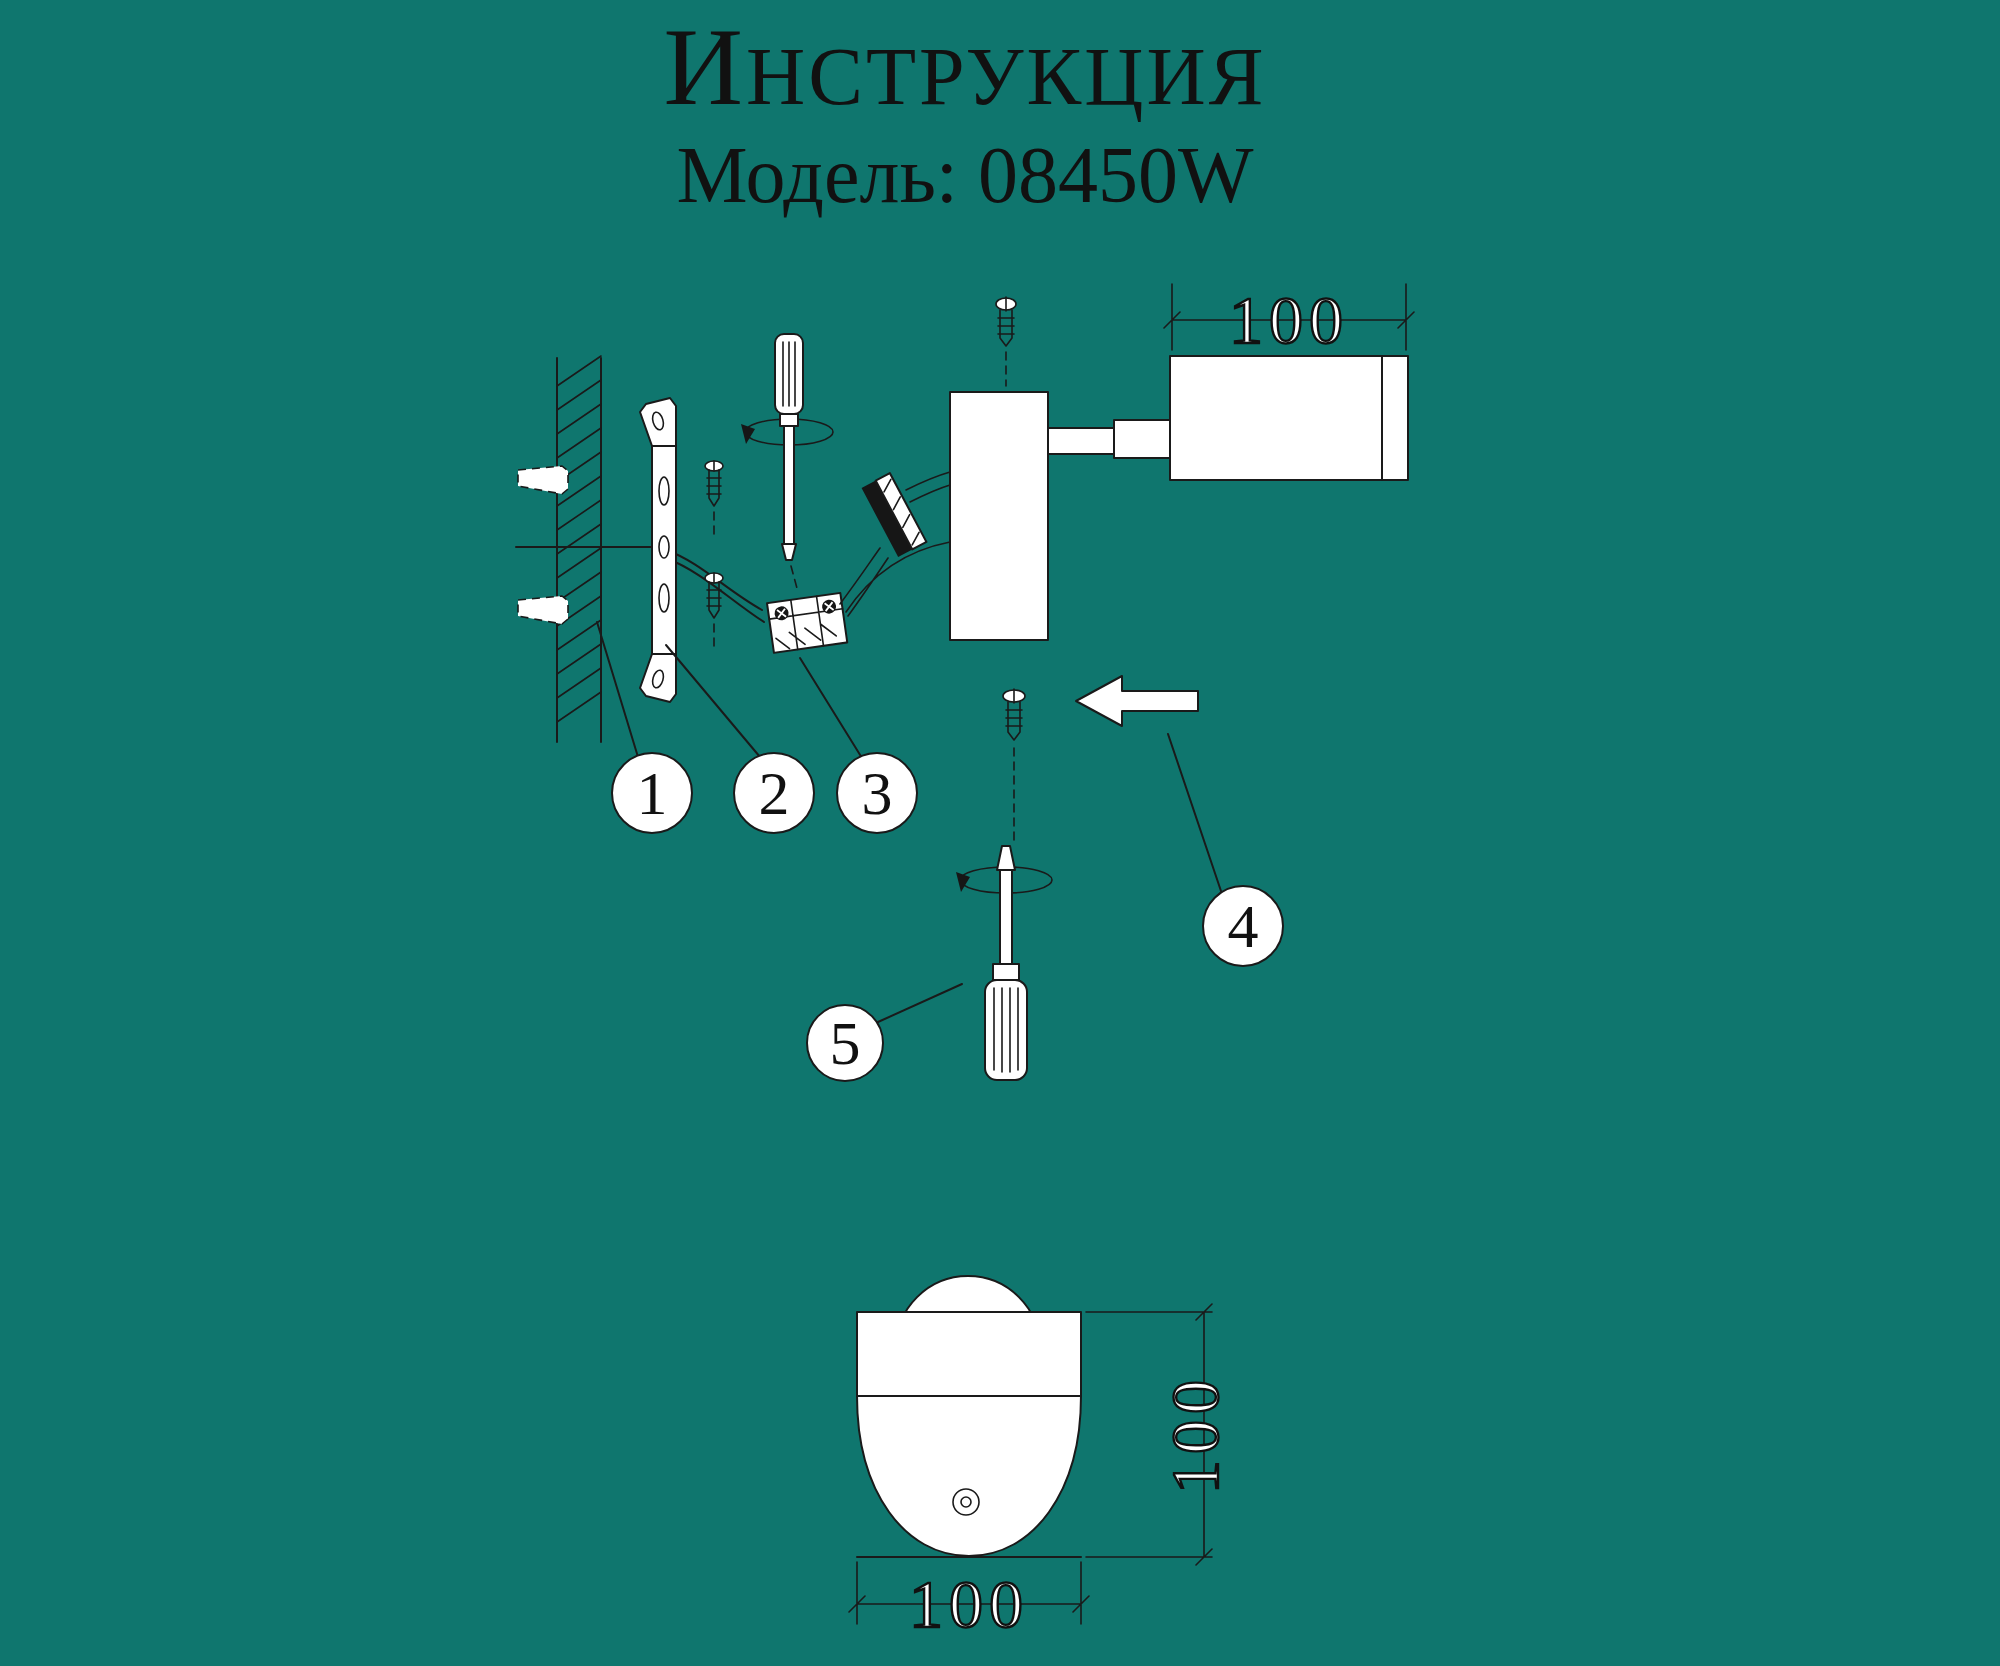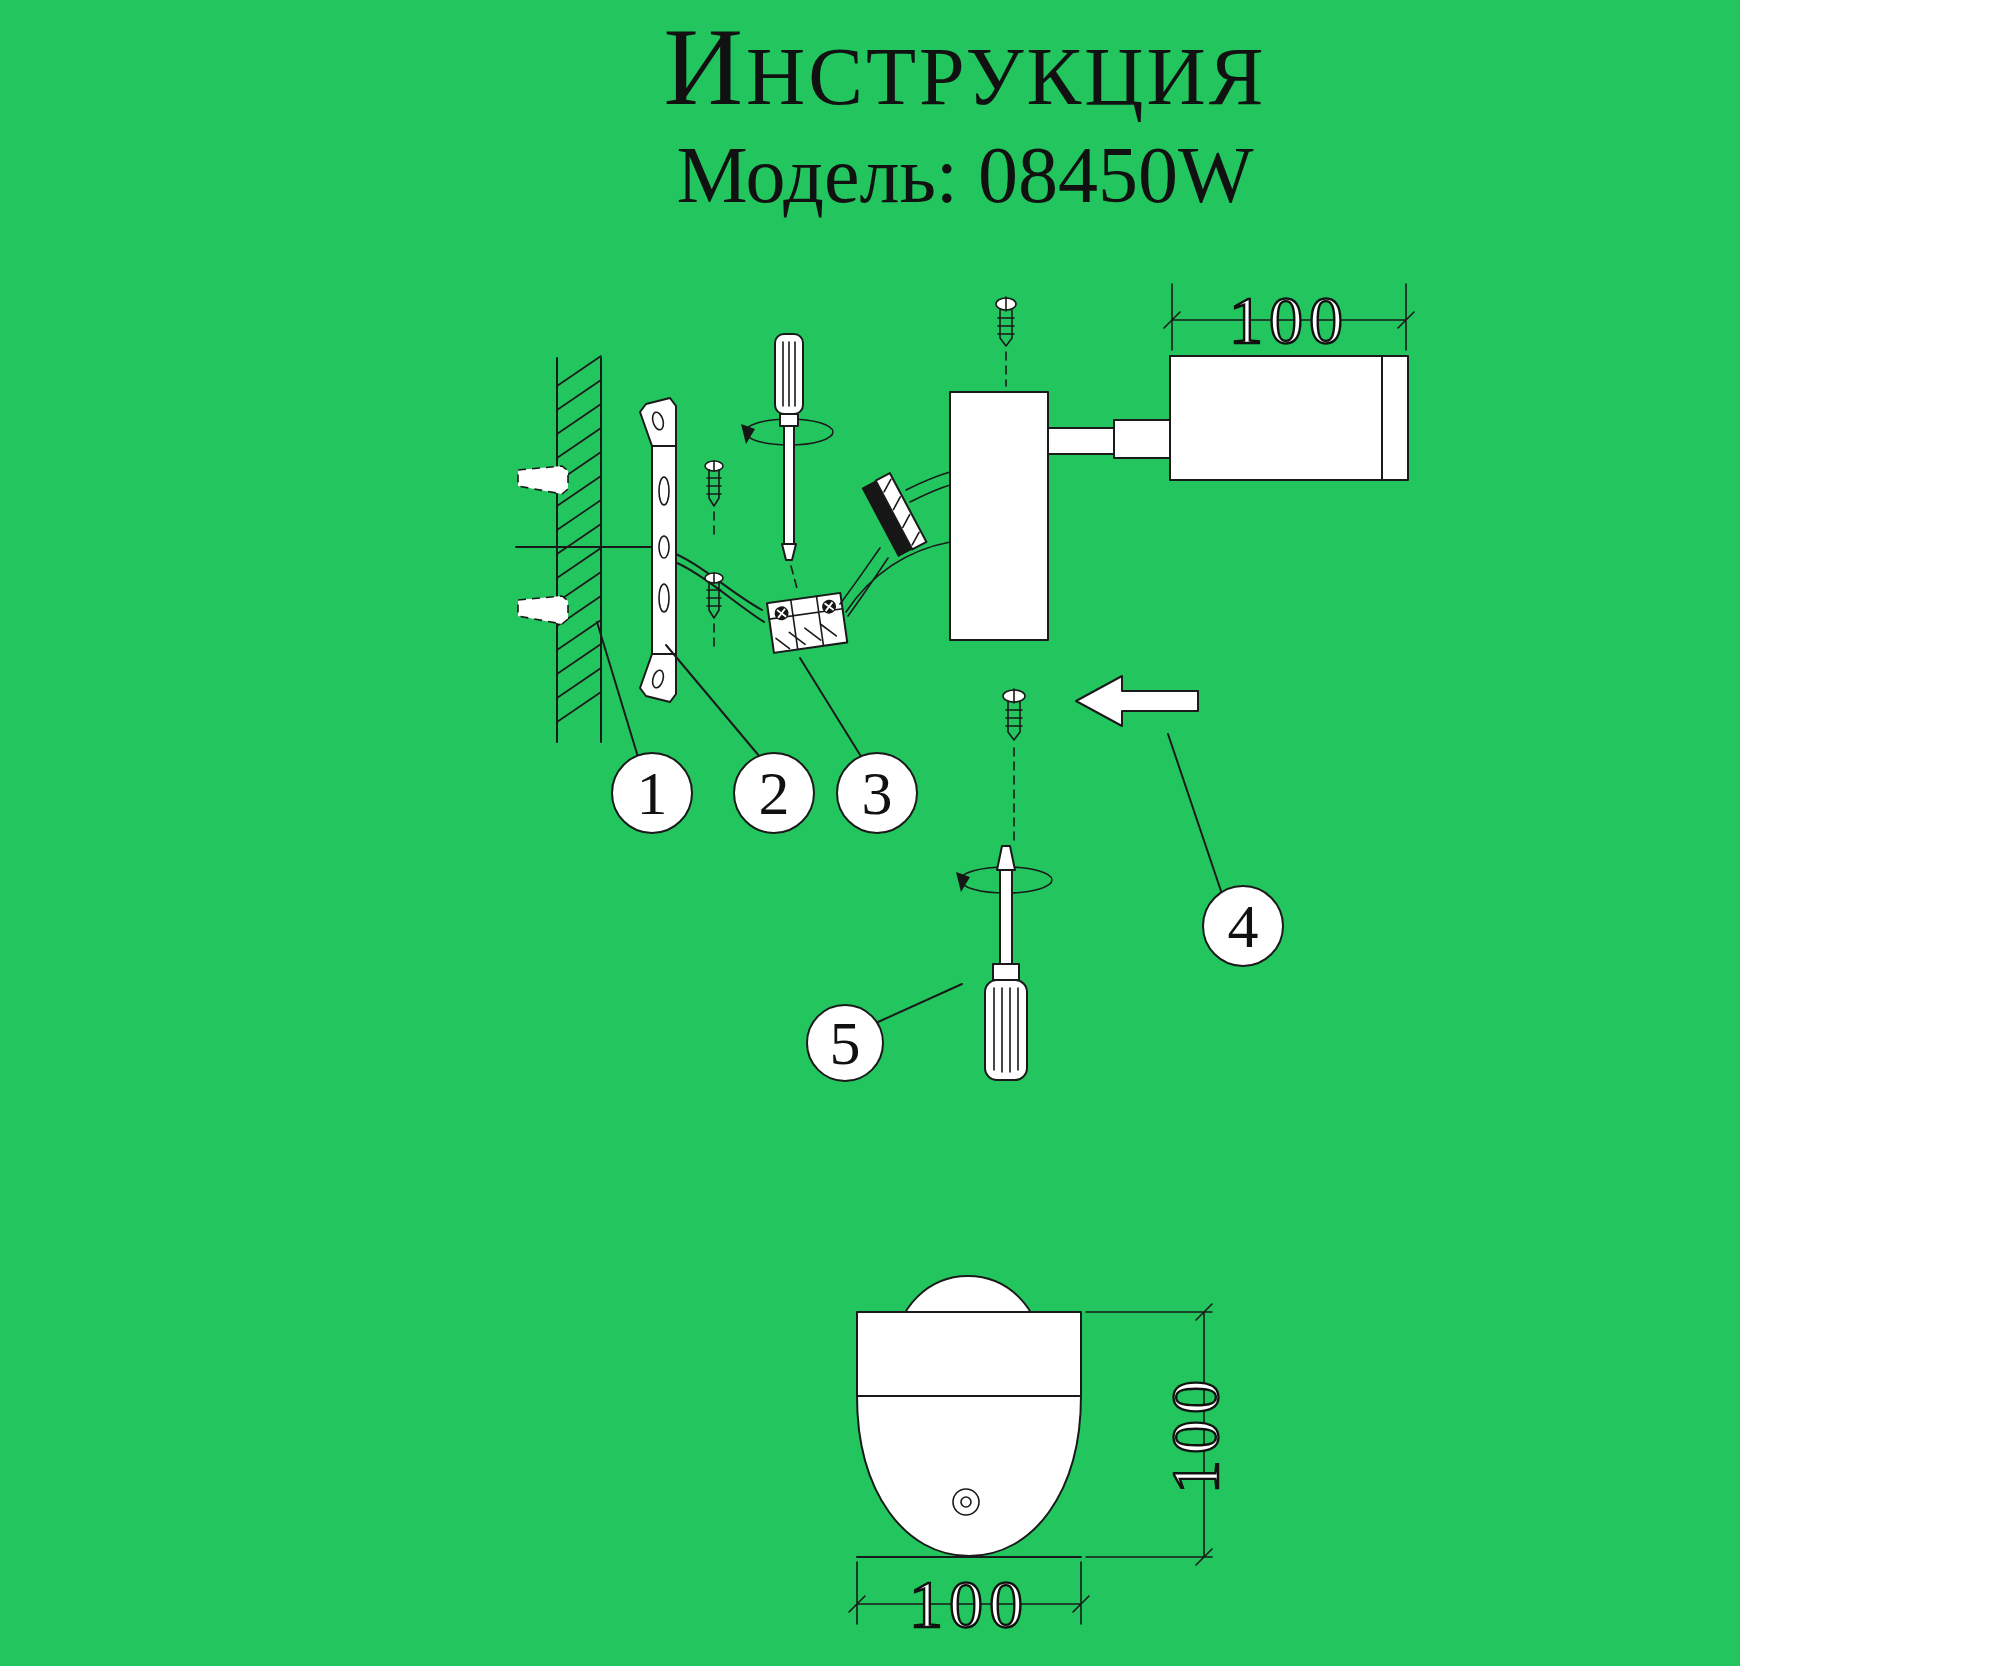--- a/index.html
+++ b/index.html
@@ -1,16 +1,16 @@
 <!DOCTYPE html>
 <html><head>
 <meta charset="utf-8">
 <style>
   html,body{margin:0;padding:0;background:#fff;}
-  .page{width:1740px;height:1666px;position:relative;background:#22c55e;overflow:hidden;}
+  .page{width:2000px;height:1666px;position:relative;background:#0f766e;overflow:hidden;}
   svg{display:block;}
   .ln{stroke:#1a1a1a;stroke-width:2;fill:none;stroke-linecap:round;stroke-linejoin:round;}
   .lnf{stroke:#1a1a1a;stroke-width:2;fill:#fff;stroke-linejoin:round;}
   .solid{fill:#161616;stroke:none;}
   .dashed{stroke-dasharray:8 6;}
   .thin{stroke-width:1.6;}
   .whitecross{stroke:#fff;stroke-width:1.8;fill:none;}
   .dim{font-family:"Liberation Serif",serif;font-size:68px;fill:#fff;stroke:#111;stroke-width:2.4px;letter-spacing:6px;}
   .callout-num{font-family:"Liberation Serif",serif;font-size:62px;fill:#111;stroke:none;}
   .title-text{font-family:"Liberation Serif",serif;fill:#111;letter-spacing:3px;}

